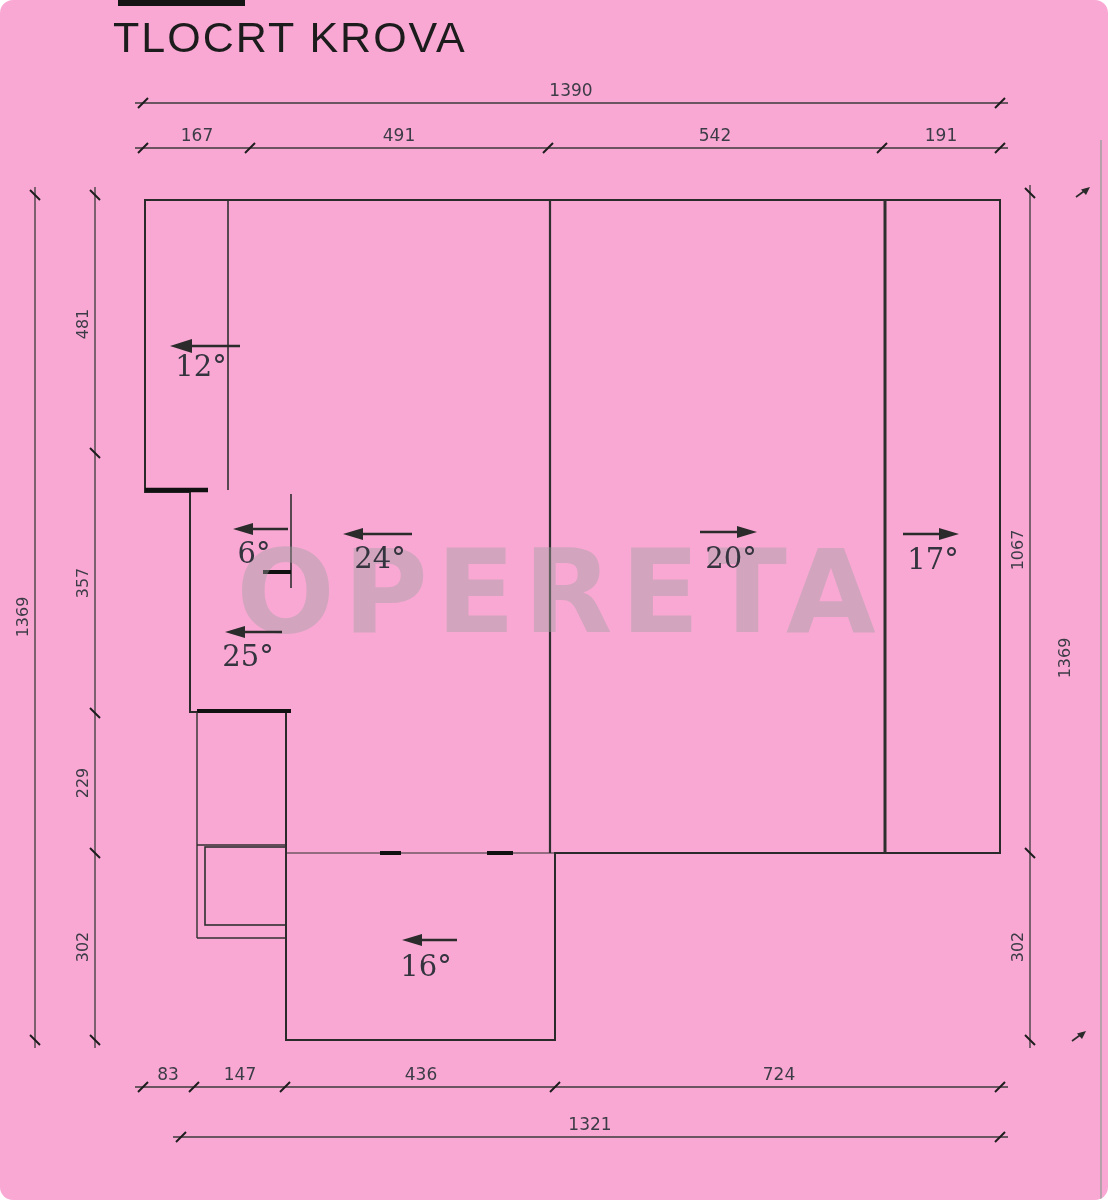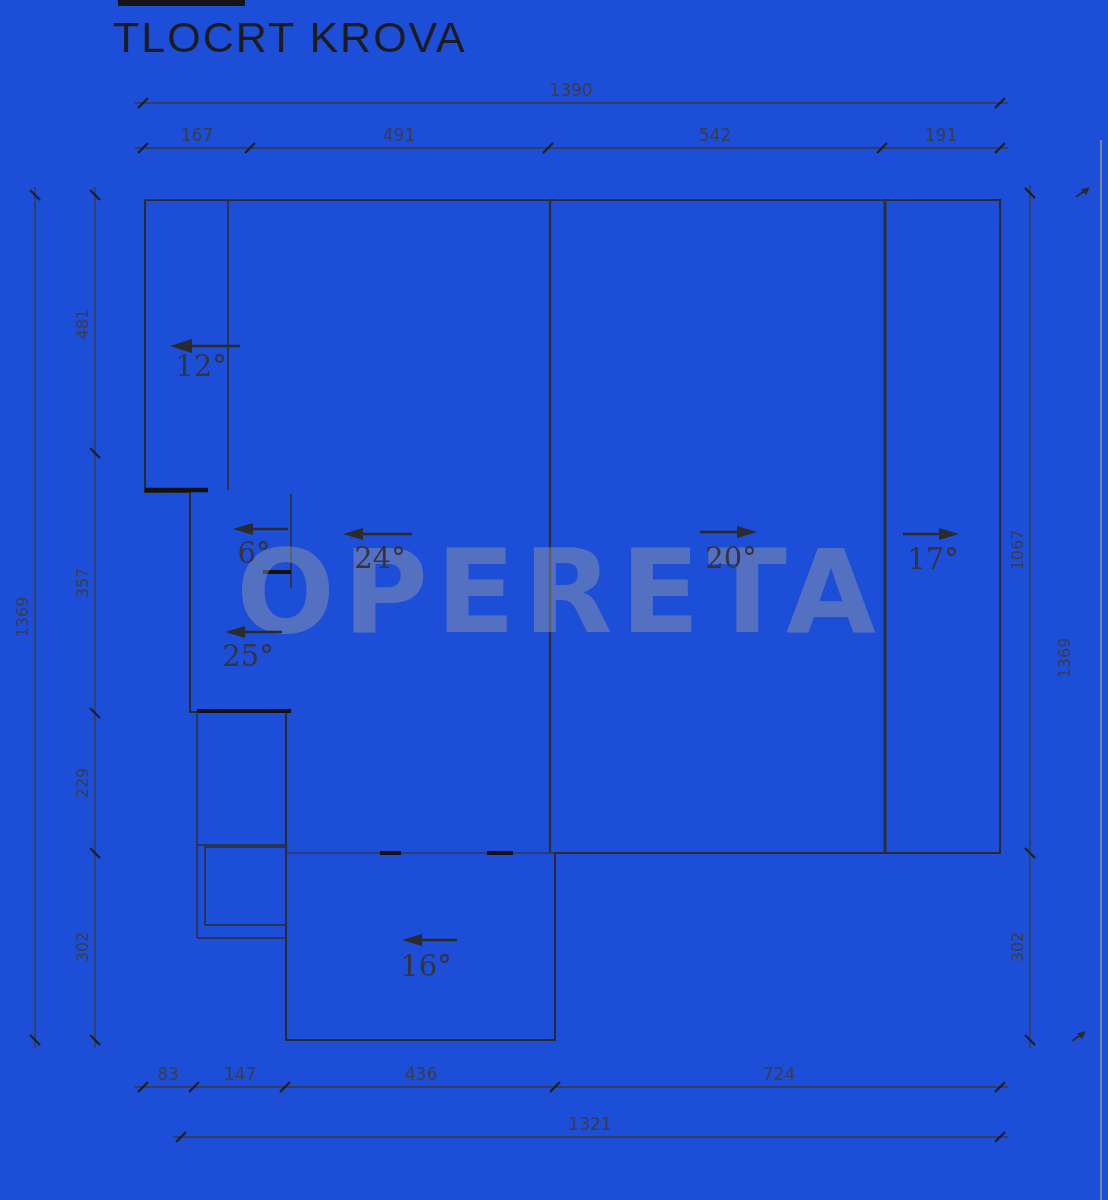--- a/index.html
+++ b/index.html
@@ -1,17 +1,17 @@
 <!DOCTYPE html>
 <html><head>
 <meta charset="utf-8">
 <style>
   html,body{margin:0;padding:0;background:#ffffff;}
-  .page{position:relative;width:1108px;height:1200px;background:#1d4ed8;overflow:hidden;
-        font-family:"Liberation Sans",sans-serif;}
+  .page{position:relative;width:1108px;height:1200px;background:#f9a8d4;overflow:hidden;
+        font-family:"Liberation Sans",sans-serif;border-radius:13px;}
   svg text{user-select:none;}
   .dimtxt{font-family:"DejaVu Sans",sans-serif;font-size:17px;fill:#3c3c46;}
   .dimtxt-sm{font-family:"DejaVu Sans",sans-serif;font-size:16px;fill:#3c3c46;}
   .angletxt{font-family:"DejaVu Serif",serif;font-size:29px;fill:#34343e;}
   .titletxt{font-family:"Liberation Sans",sans-serif;font-size:43px;fill:#1c1c1c;letter-spacing:2px;}
   .wmtxt{font-family:"DejaVu Sans",sans-serif;font-size:116px;font-weight:bold;
          fill:#a0a0a0;opacity:0.42;letter-spacing:8px;}
   .dl{stroke:#3a3a3a;stroke-width:1.3;}
   .tick{stroke:#1d1d1d;stroke-width:2;}
   .edge{stroke:#2a2a2a;fill:none;}

